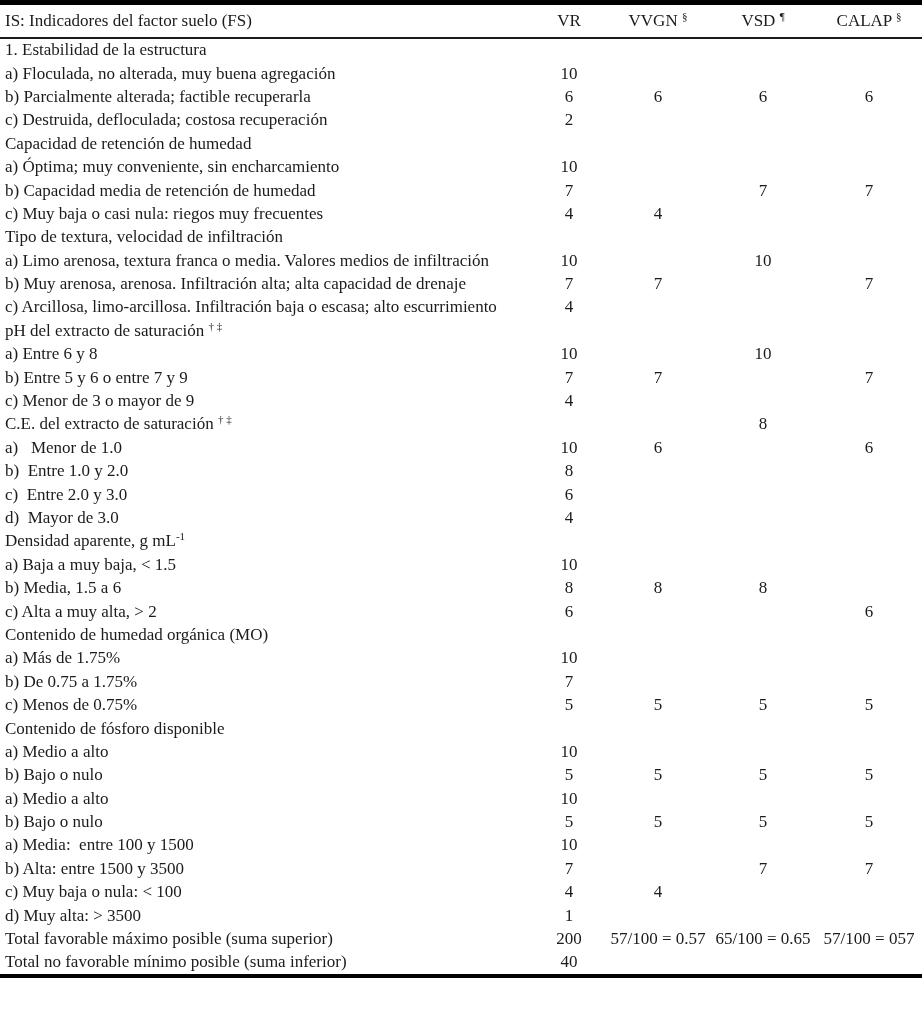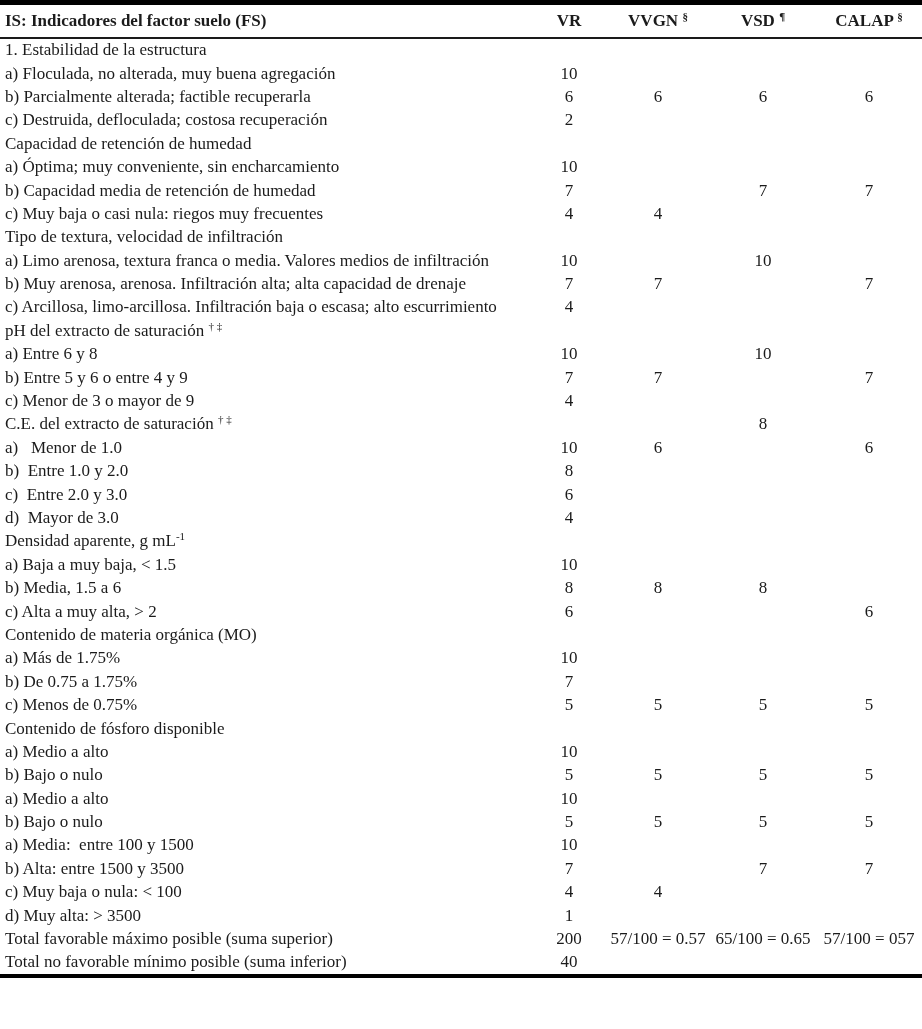--- a/index.html
+++ b/index.html
@@ -25,21 +25,21 @@
   col.c-vr    { width: 74px;  }
   col.c-vvgn  { width: 104px; }
   col.c-vsd   { width: 106px; }
   col.c-calap { width: 106px; }
 
   thead tr {
     height: 35px;
     border-bottom: 2px solid #1a1a1a;
   }
   th {
-    font-weight: bold;
+    font-weight: normal;
     font-size: 17px;
     vertical-align: middle;
   }
   .lbl {
     text-align: left;
     padding-left: 5px;
     white-space: pre;
     overflow: hidden;
   }
   .val {
@@ -174,21 +174,21 @@
         <td class="val"></td>
       </tr>
       <tr>
         <td class="lbl">a) Entre 6 y 8</td>
         <td class="val">10</td>
         <td class="val"></td>
         <td class="val">10</td>
         <td class="val"></td>
       </tr>
       <tr>
-        <td class="lbl">b) Entre 5 y 6 o entre 4 y 9</td>
+        <td class="lbl">b) Entre 5 y 6 o entre 7 y 9</td>
         <td class="val">7</td>
         <td class="val">7</td>
         <td class="val"></td>
         <td class="val">7</td>
       </tr>
       <tr>
         <td class="lbl">c) Menor de 3 o mayor de 9</td>
         <td class="val">4</td>
         <td class="val"></td>
         <td class="val"></td>
@@ -251,21 +251,21 @@
         <td class="val"></td>
       </tr>
       <tr>
         <td class="lbl">c) Alta a muy alta, &gt; 2</td>
         <td class="val">6</td>
         <td class="val"></td>
         <td class="val"></td>
         <td class="val">6</td>
       </tr>
       <tr>
-        <td class="lbl">Contenido de materia orgánica (MO)</td>
+        <td class="lbl">Contenido de humedad orgánica (MO)</td>
         <td class="val"></td>
         <td class="val"></td>
         <td class="val"></td>
         <td class="val"></td>
       </tr>
       <tr>
         <td class="lbl">a) Más de 1.75%</td>
         <td class="val">10</td>
         <td class="val"></td>
         <td class="val"></td>

